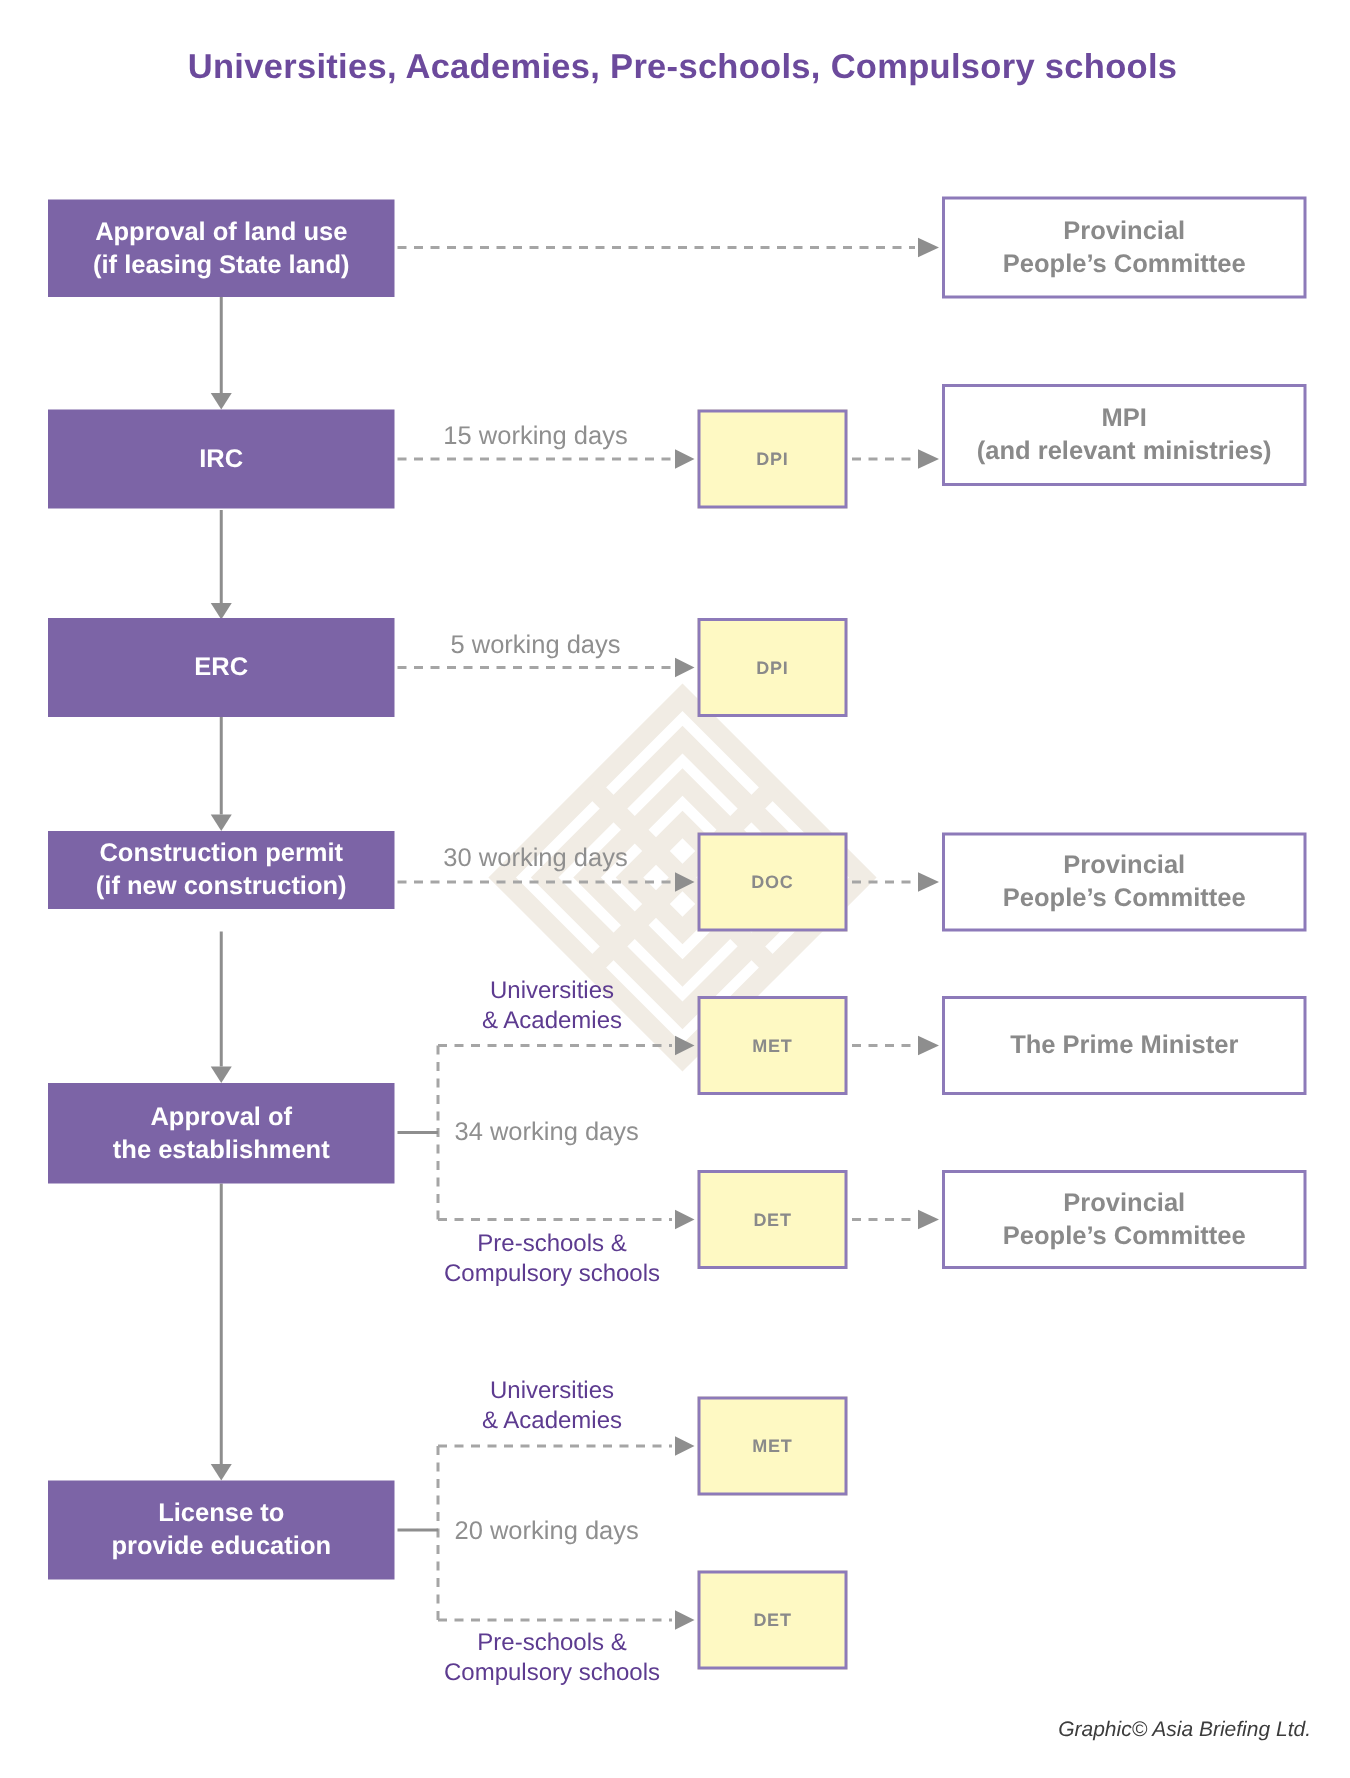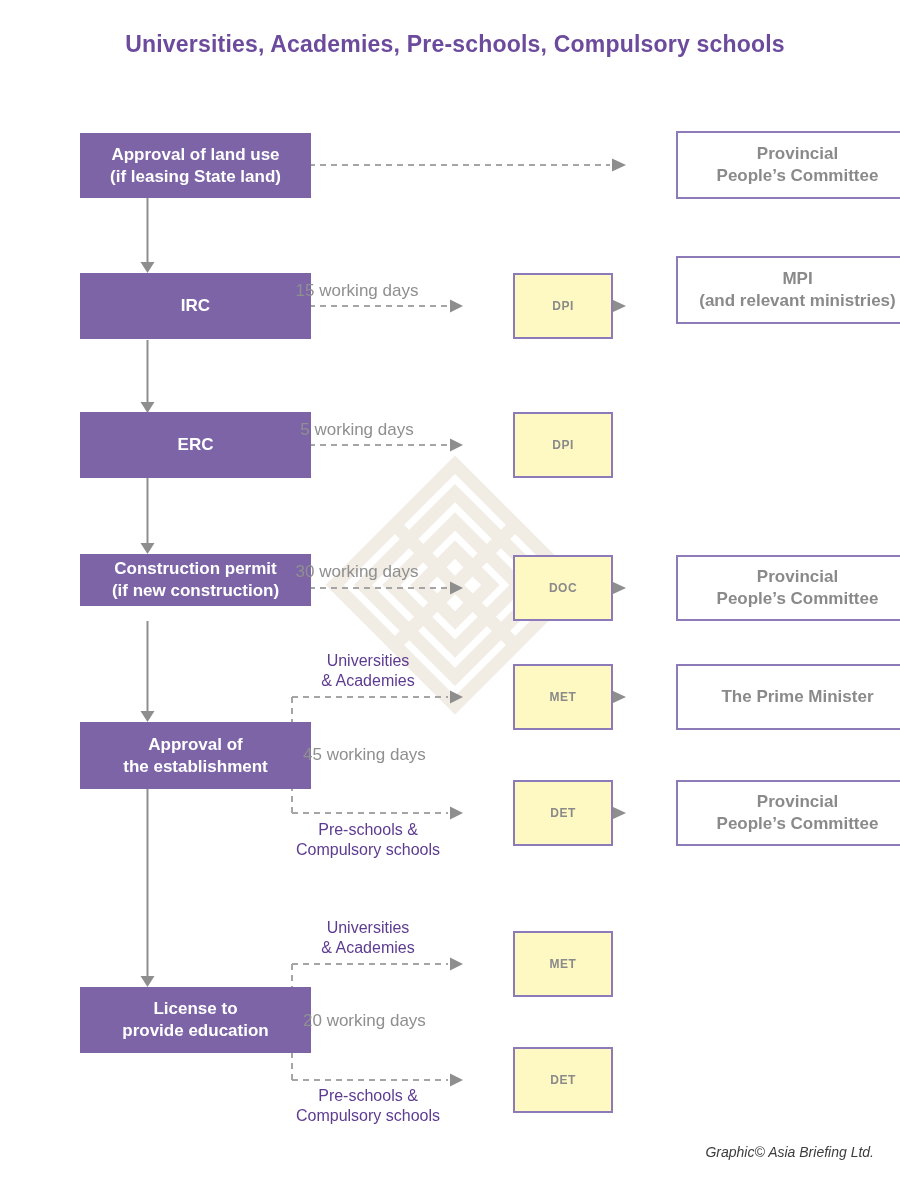--- a/index.html
+++ b/index.html
@@ -2,21 +2,21 @@
 <html><head>
 <meta charset="utf-8">
 <style>
   html,body{margin:0;padding:0;background:#ffffff;}
   .canvas{position:relative;width:900px;height:1185px;background:#ffffff;overflow:hidden;
           font-family:"Liberation Sans",sans-serif;}
   .overlay{position:absolute;left:0;top:0;width:900px;height:1185px;z-index:0;}
   .title{position:absolute;top:26px;left:0;width:100%;margin:5px;text-align:center;
          font-size:23px;font-weight:700;color:#6c4a9c;letter-spacing:.2px;}
   .node{position:absolute;display:flex;align-items:center;justify-content:center;
-        text-align:center;white-space:pre-line;box-sizing:border-box;z-index:2;margin-left:48px;}
+        text-align:center;white-space:pre-line;box-sizing:border-box;z-index:2;}
   .step{left:32px;width:231px;background:#7c64a6;color:#ffffff;font-weight:bold;
         font-size:17px;line-height:1.28;}
   .agency{left:465px;width:100px;background:#fef9c3;border:2px solid #8d7ab9;color:#8a8a8a;
         font-weight:bold;font-size:12px;letter-spacing:.5px;}
   .authority{left:628px;width:243px;background:#ffffff;border:2px solid #8d7ab9;color:#8a8a8a;
         font-weight:bold;font-size:17px;line-height:1.3;}
   .duration{position:absolute;color:#8f8f8f;font-size:17px;white-space:nowrap;z-index:2;}
   .duration.centered{transform:translateX(-50%);}
   .branch-label{position:absolute;color:#5d3b90;font-size:16px;line-height:1.24;text-align:center;
         transform:translateX(-50%);white-space:pre-line;z-index:2;}
@@ -116,21 +116,21 @@
 (and relevant ministries)</span></div>
   <div class="node authority" style="top:555px;height:66px;"><span>Provincial
 People’s Committee</span></div>
   <div class="node authority" style="top:664px;height:66px;"><span>The Prime Minister</span></div>
   <div class="node authority" style="top:780px;height:66px;"><span>Provincial
 People’s Committee</span></div>
 
   <div class="duration centered" style="left:357px;top:281px;">15 working days</div>
   <div class="duration centered" style="left:357px;top:420px;">5 working days</div>
   <div class="duration centered" style="left:357px;top:562px;">30 working days</div>
-  <div class="duration" style="left:303px;top:745px;">45 working days</div>
+  <div class="duration" style="left:303px;top:745px;">34 working days</div>
   <div class="duration" style="left:303px;top:1011px;">20 working days</div>
 
   <div class="branch-label" style="left:368px;top:651px;">Universities
 &amp; Academies</div>
   <div class="branch-label" style="left:368px;top:820px;">Pre-schools &amp;
 Compulsory schools</div>
   <div class="branch-label" style="left:368px;top:918px;">Universities
 &amp; Academies</div>
   <div class="branch-label" style="left:368px;top:1086px;">Pre-schools &amp;
 Compulsory schools</div>

